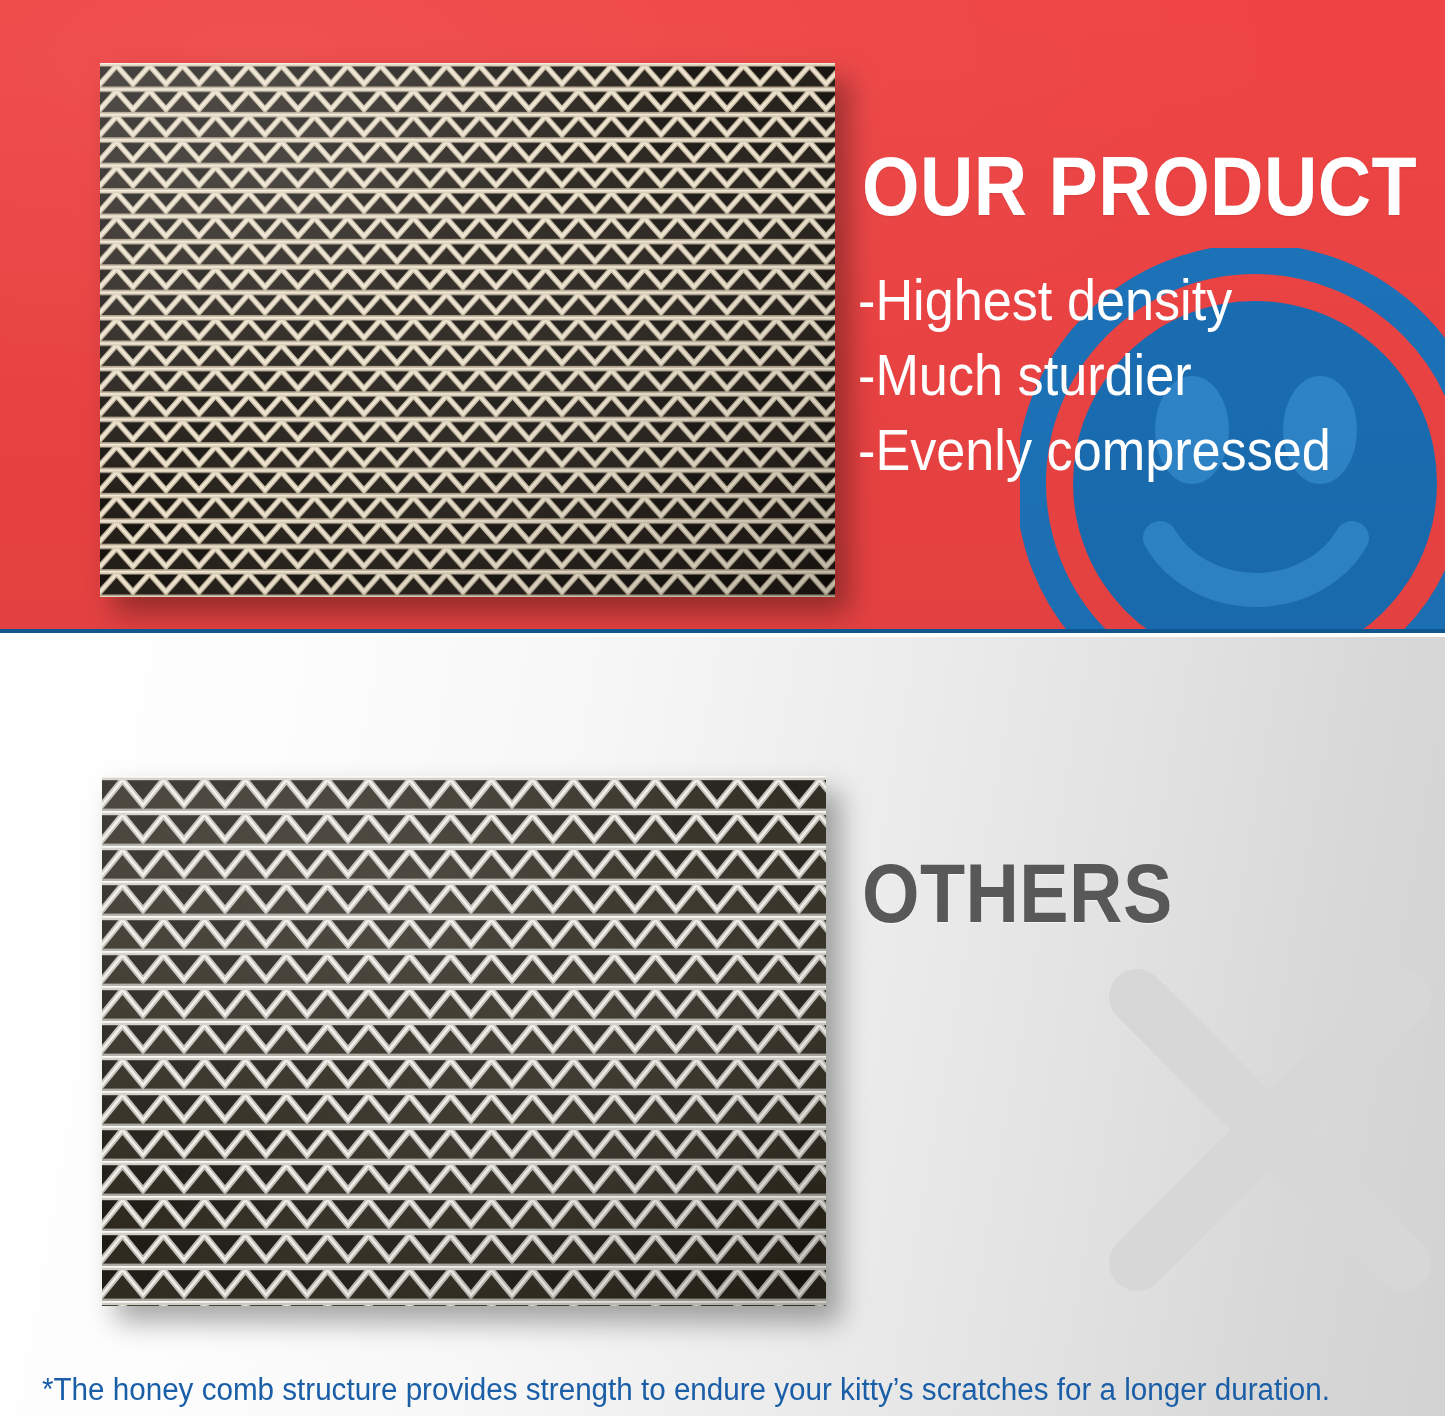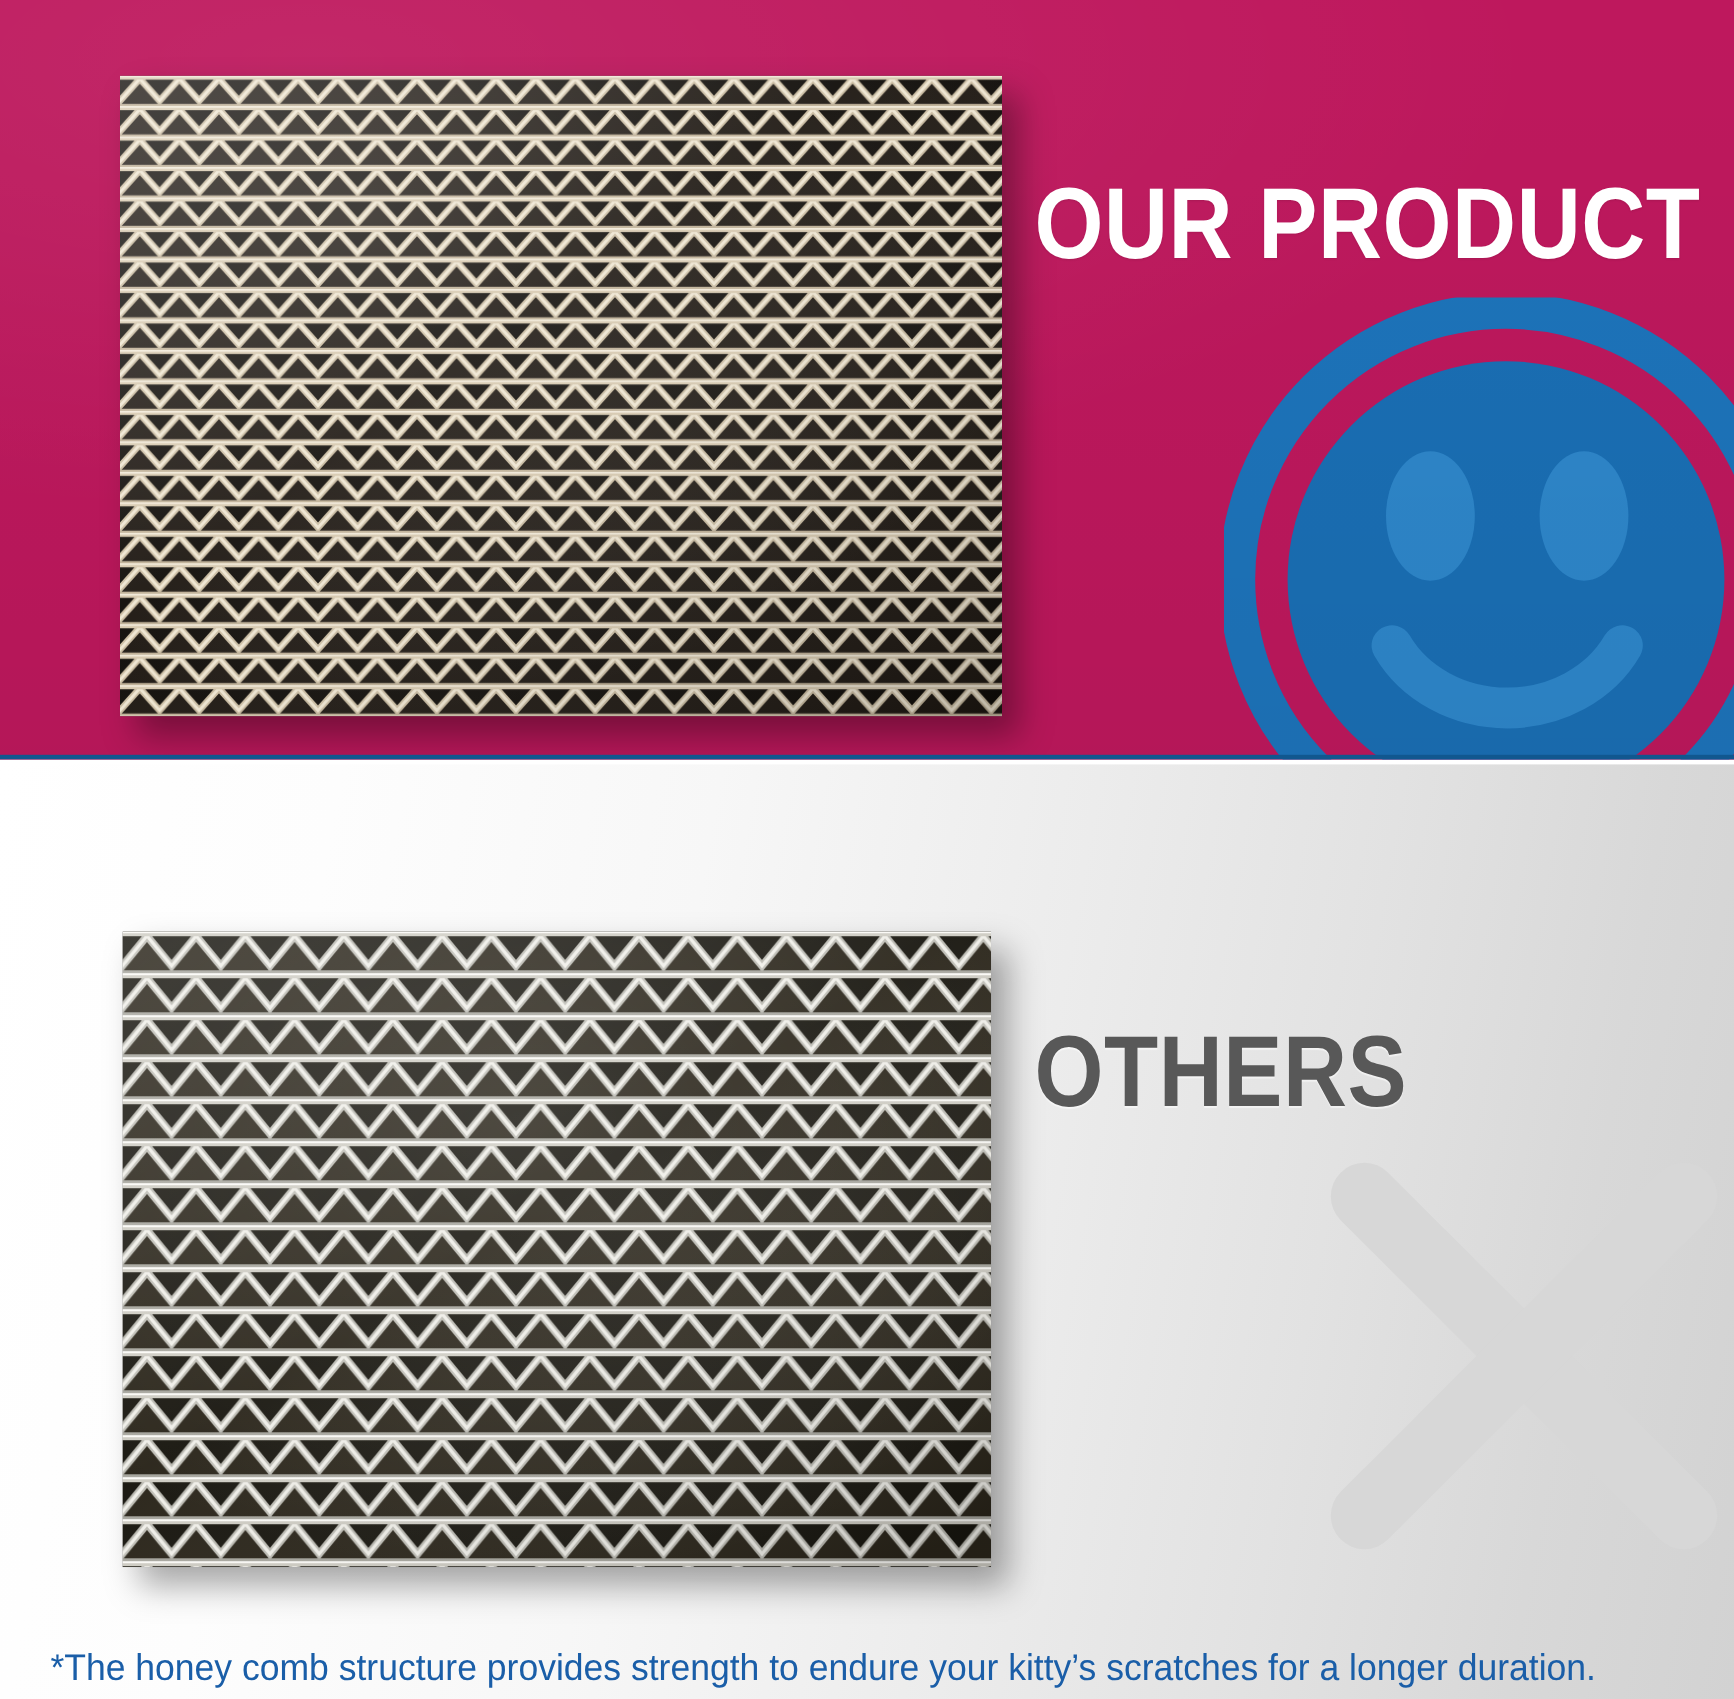--- a/index.html
+++ b/index.html
@@ -15,21 +15,21 @@
     font-family: "Liberation Sans", sans-serif;
     background: #ffffff;
   }
 
   
   #top-panel {
     position: absolute;
     left: 0; top: 0;
     width: 1445px;
     height: 633px;
-    background: #be185d;
+    background: #ef4444;
     overflow: hidden;
   }
   #top-panel-edge {
     position: absolute;
     left: 0; bottom: 0;
     width: 1445px; height: 4px;
     background: #11578f;
   }
   
   #top-vignette {
@@ -187,20 +187,25 @@
         </defs>
         <rect x="0" y="0" width="735" height="534" fill="#120e09"></rect>
         <rect x="0" y="0" width="735" height="534" fill="url(#flutesA)"></rect>
         <rect x="0" y="0" width="735" height="534" fill="url(#hotA)"></rect>
         <rect x="0" y="0" width="735" height="534" fill="url(#shadeA)"></rect>
       </svg>
     </figure>
 
     <h1 class="headline" id="product-title">OUR PRODUCT</h1>
 
+    <ul class="bullets" id="product-bullets">
+      <li>-Highest density</li>
+      <li>-Much sturdier</li>
+      <li>-Evenly compressed</li>
+    </ul>
 
     <div id="top-panel-edge"></div>
   </section>
 
   <section id="bottom-panel">
     
   </section>
 
   <div id="x-watermark">
     <svg viewBox="0 0 330 330" width="330" height="330" aria-hidden="true">

